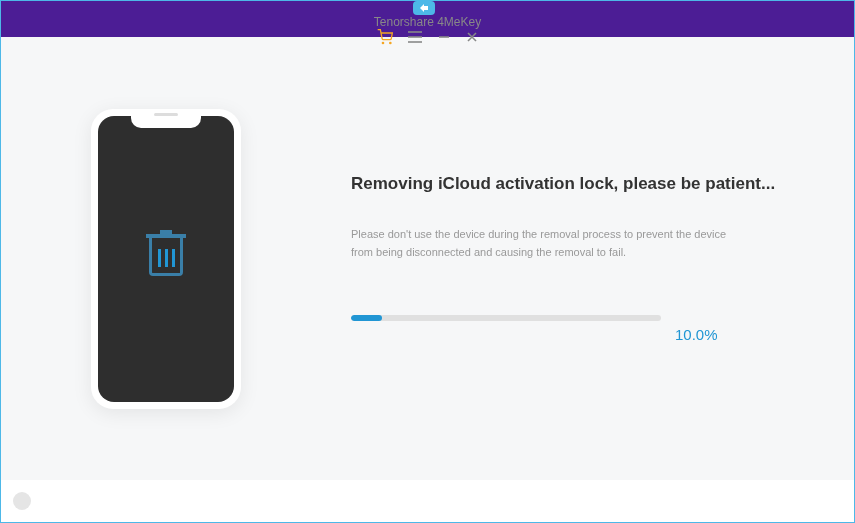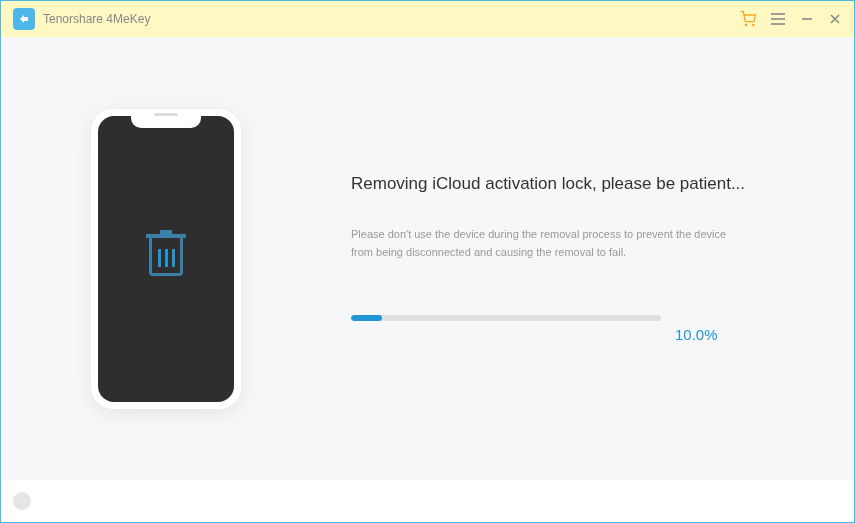--- a/index.html
+++ b/index.html
@@ -13,21 +13,22 @@
       width: 855px;
       height: 523px;
       overflow: hidden;
       border: 1px solid #4DB8E8;
     }
     .titlebar {
       height: 36px;
       display: flex;
       align-items: center;
       padding: 0 12px;
-      background: #fef9c3;
+      background: #4c1d95;
+      flex-direction: column;
     }
     .logo-box {
       width: 22px;
       height: 22px;
       background: #4DB8E8;
       border-radius: 4px;
       display: flex;
       align-items: center;
       justify-content: center;
       margin-right: 8px;
@@ -144,21 +145,21 @@
       width: 3px;
       height: 18px;
       background: #2196D4;
     }
     .progress-section {
       flex: 1;
     }
     .progress-title {
       font-size: 17px;
       color: #333;
-      font-weight: 400;
+      font-weight: 700;
       margin-bottom: 32px;
     }
     .progress-subtitle {
       font-size: 11px;
       color: #999;
       line-height: 1.6;
       margin-bottom: 32px;
       max-width: 400px;
     }
     .progress-row {

